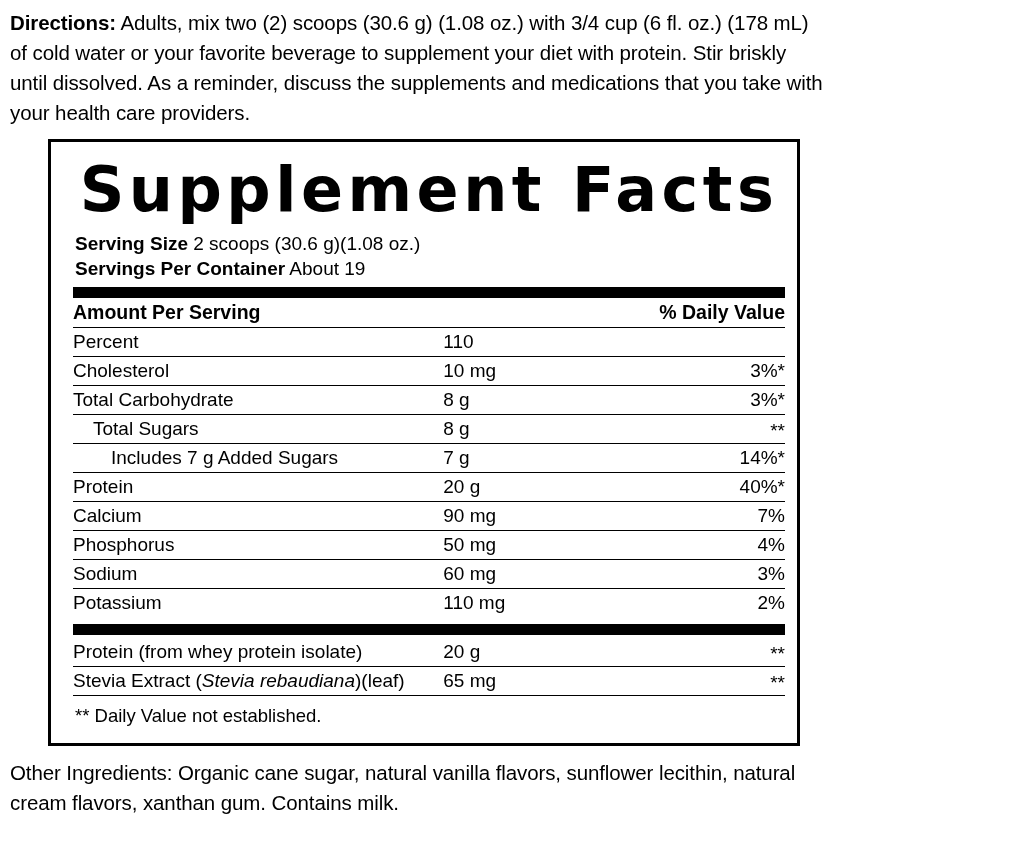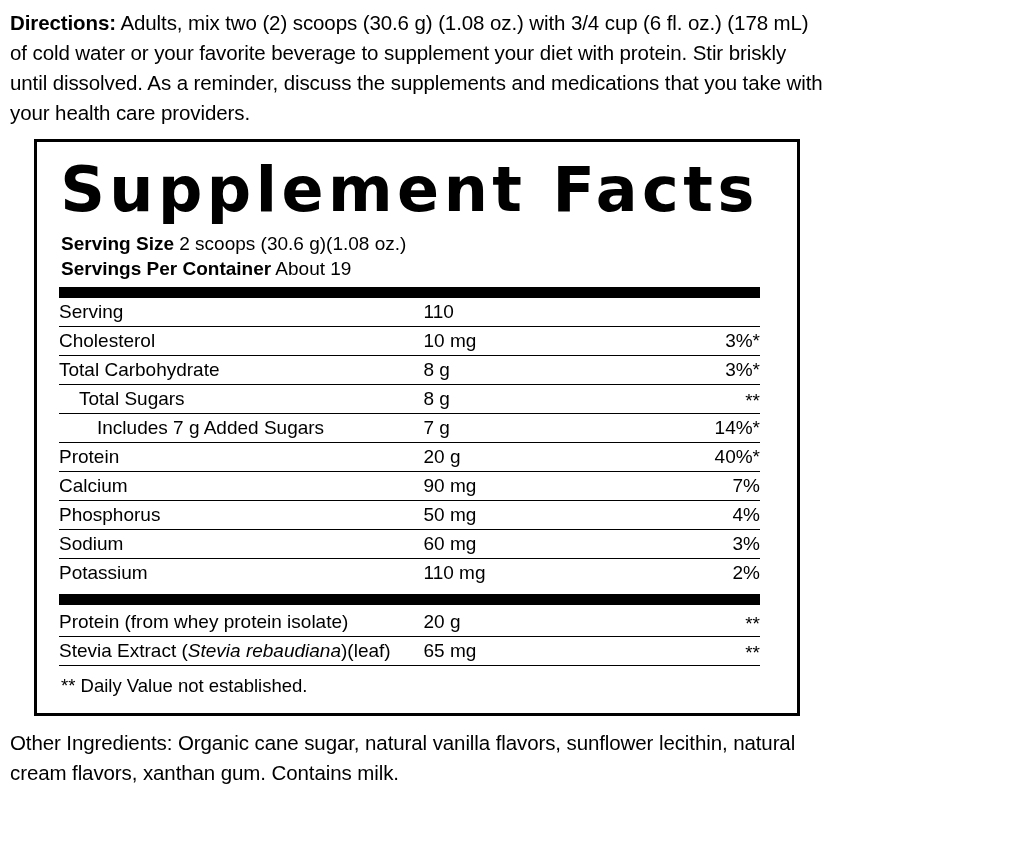--- a/index.html
+++ b/index.html
@@ -28,22 +28,22 @@
     letter-spacing: -0.1px;
     margin: 2px 4px 10px 2px;
   }
   .directions b {
     font-weight: bold;
   }
 
   
   .sf-panel {
     border: 3px solid #000;
-    margin: 0 28px 0 26px;
-    padding: 10px 37px 14px 22px;
+    margin: 0 28px 0 40px;
+    padding: 10px 12px 14px 22px;
     box-sizing: border-box;
   }
   .sf-title {
     font-family: "DejaVu Sans", sans-serif;
     font-weight: bold;
     font-size: 62px;
     line-height: 1.02;
     letter-spacing: 4.5px;
     text-align: center;
     margin: 6px 0 10px 0;
@@ -138,23 +138,28 @@
 
     <div class="sf-title">Supplement Facts</div>
 
     <div class="serving-line"><b>Serving Size</b><span> 2 scoops (30.6 g)(1.08 oz.)</span></div>
     <div class="serving-line"><b>Servings Per Container</b><span> About 19</span></div>
 
     <div class="rule-thick"></div>
 
     <table class="sf-table">
       <tbody>
-
-        <tr class="line">
-          <td class="col-name">Serving</td>
+        <tr class="hdr line">
+          <td class="col-name">Amount Per Serving</td>
+          <td class="col-amt"></td>
+          <td class="col-dv">% Daily Value</td>
+        </tr>
+
+        <tr class="line">
+          <td class="col-name">Percent</td>
           <td class="col-amt">110</td>
           <td class="col-dv"></td>
         </tr>
         <tr class="line">
           <td class="col-name">Cholesterol</td>
           <td class="col-amt">10 mg</td>
           <td class="col-dv">3%*</td>
         </tr>
         <tr class="line">
           <td class="col-name">Total Carbohydrate</td>

